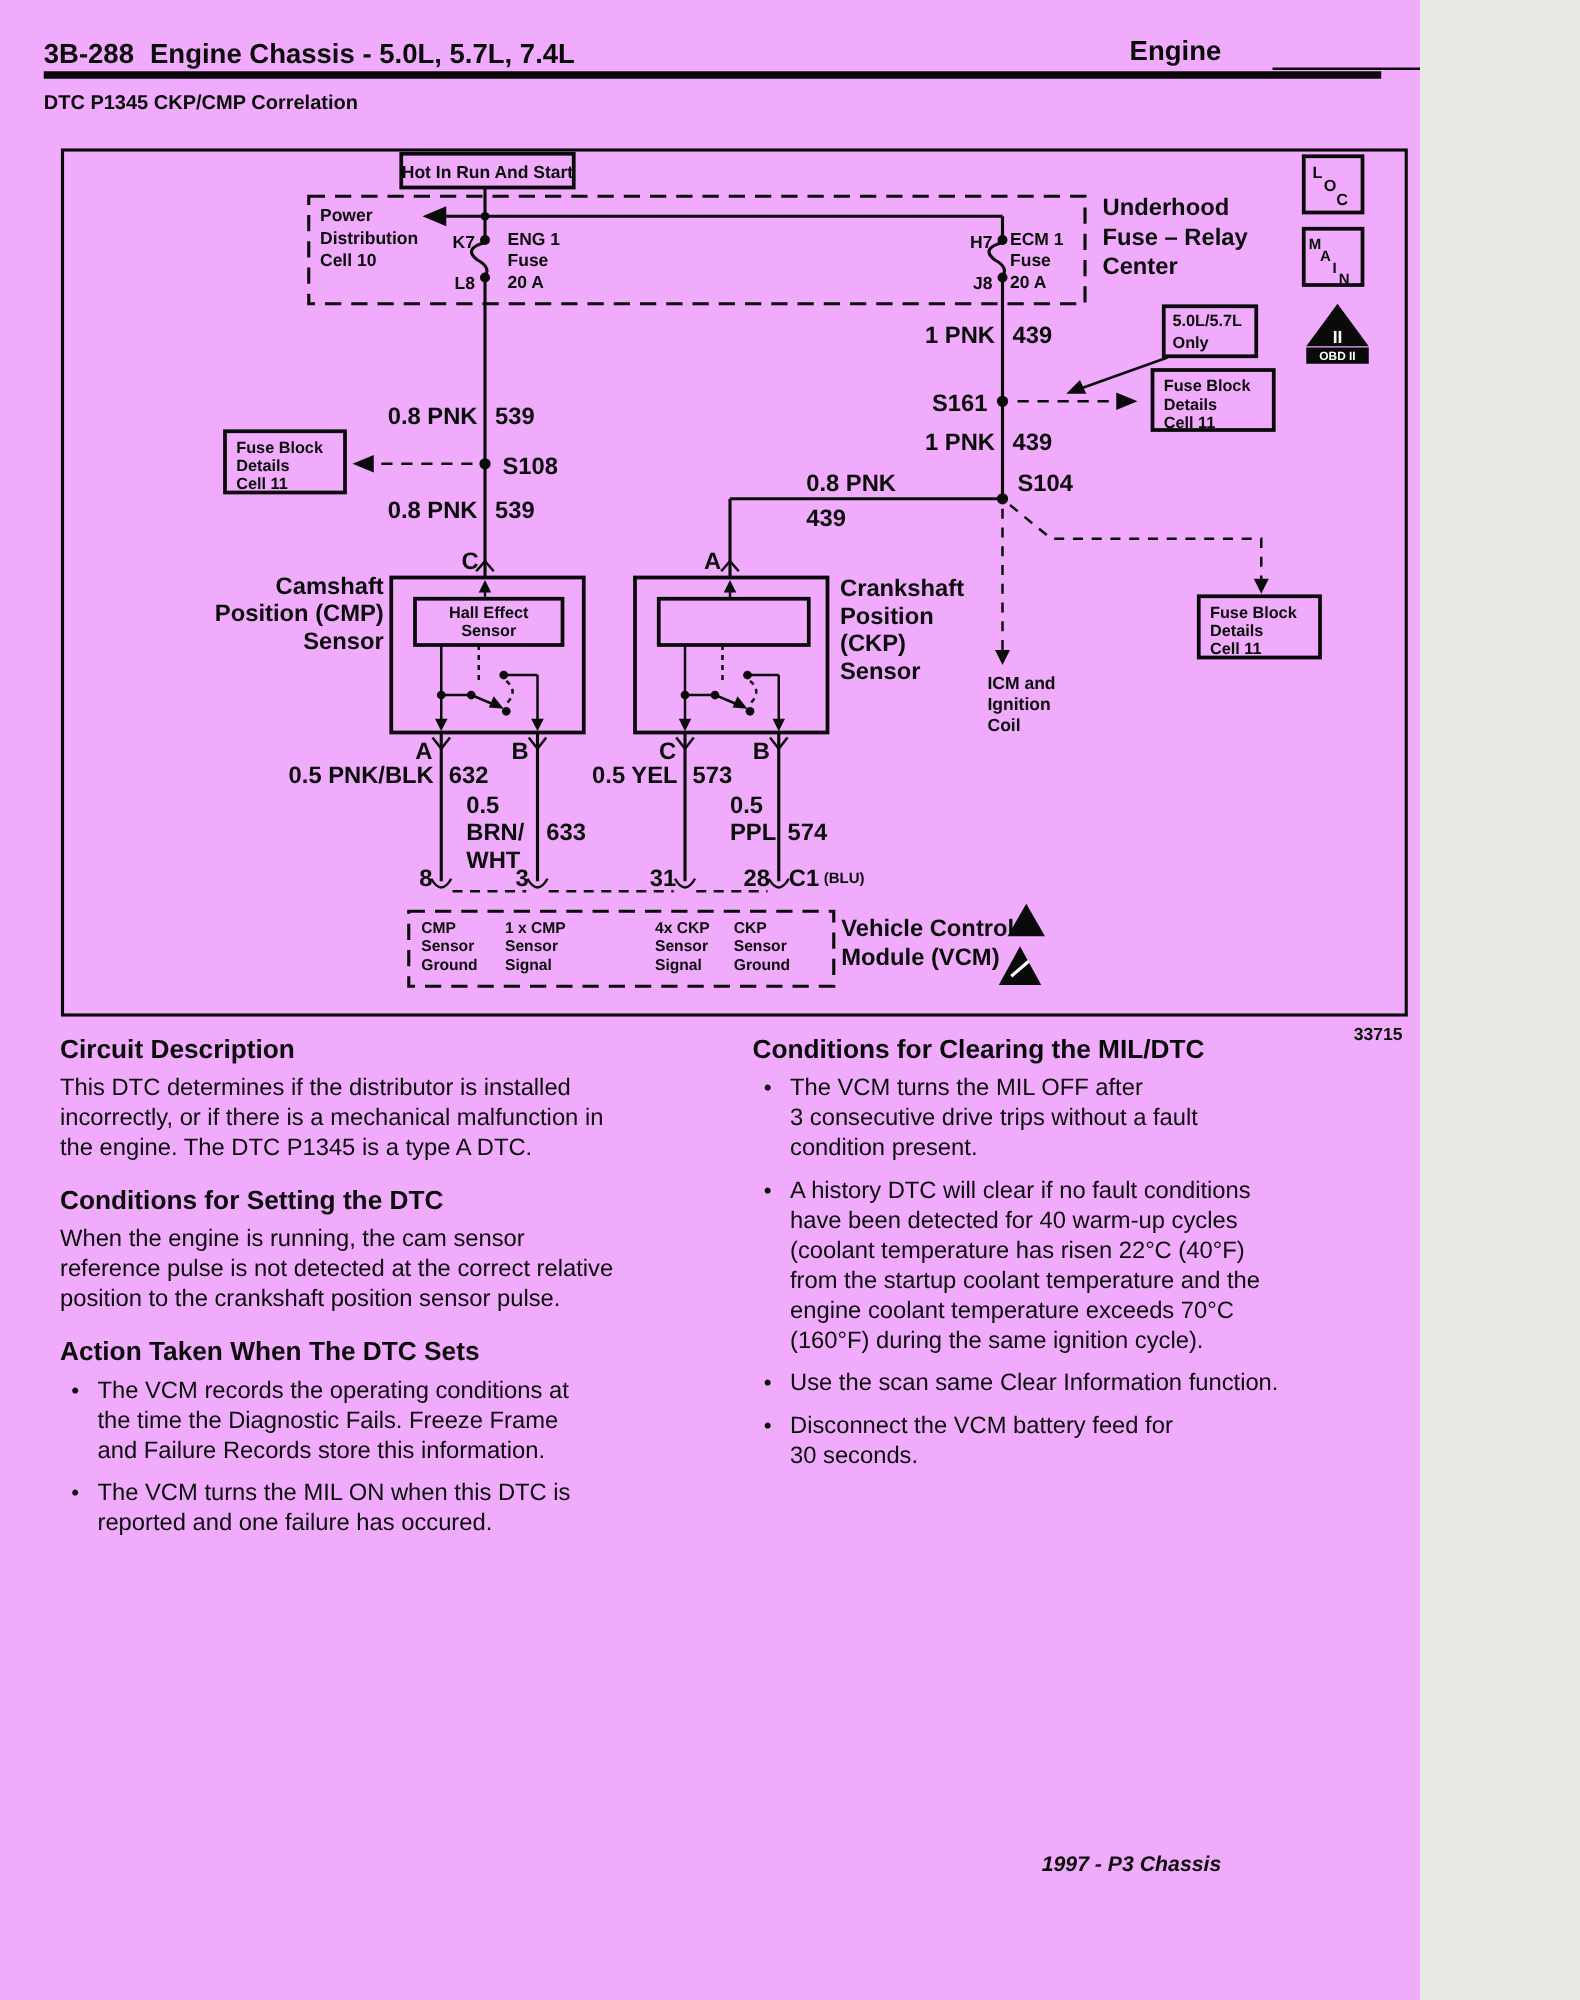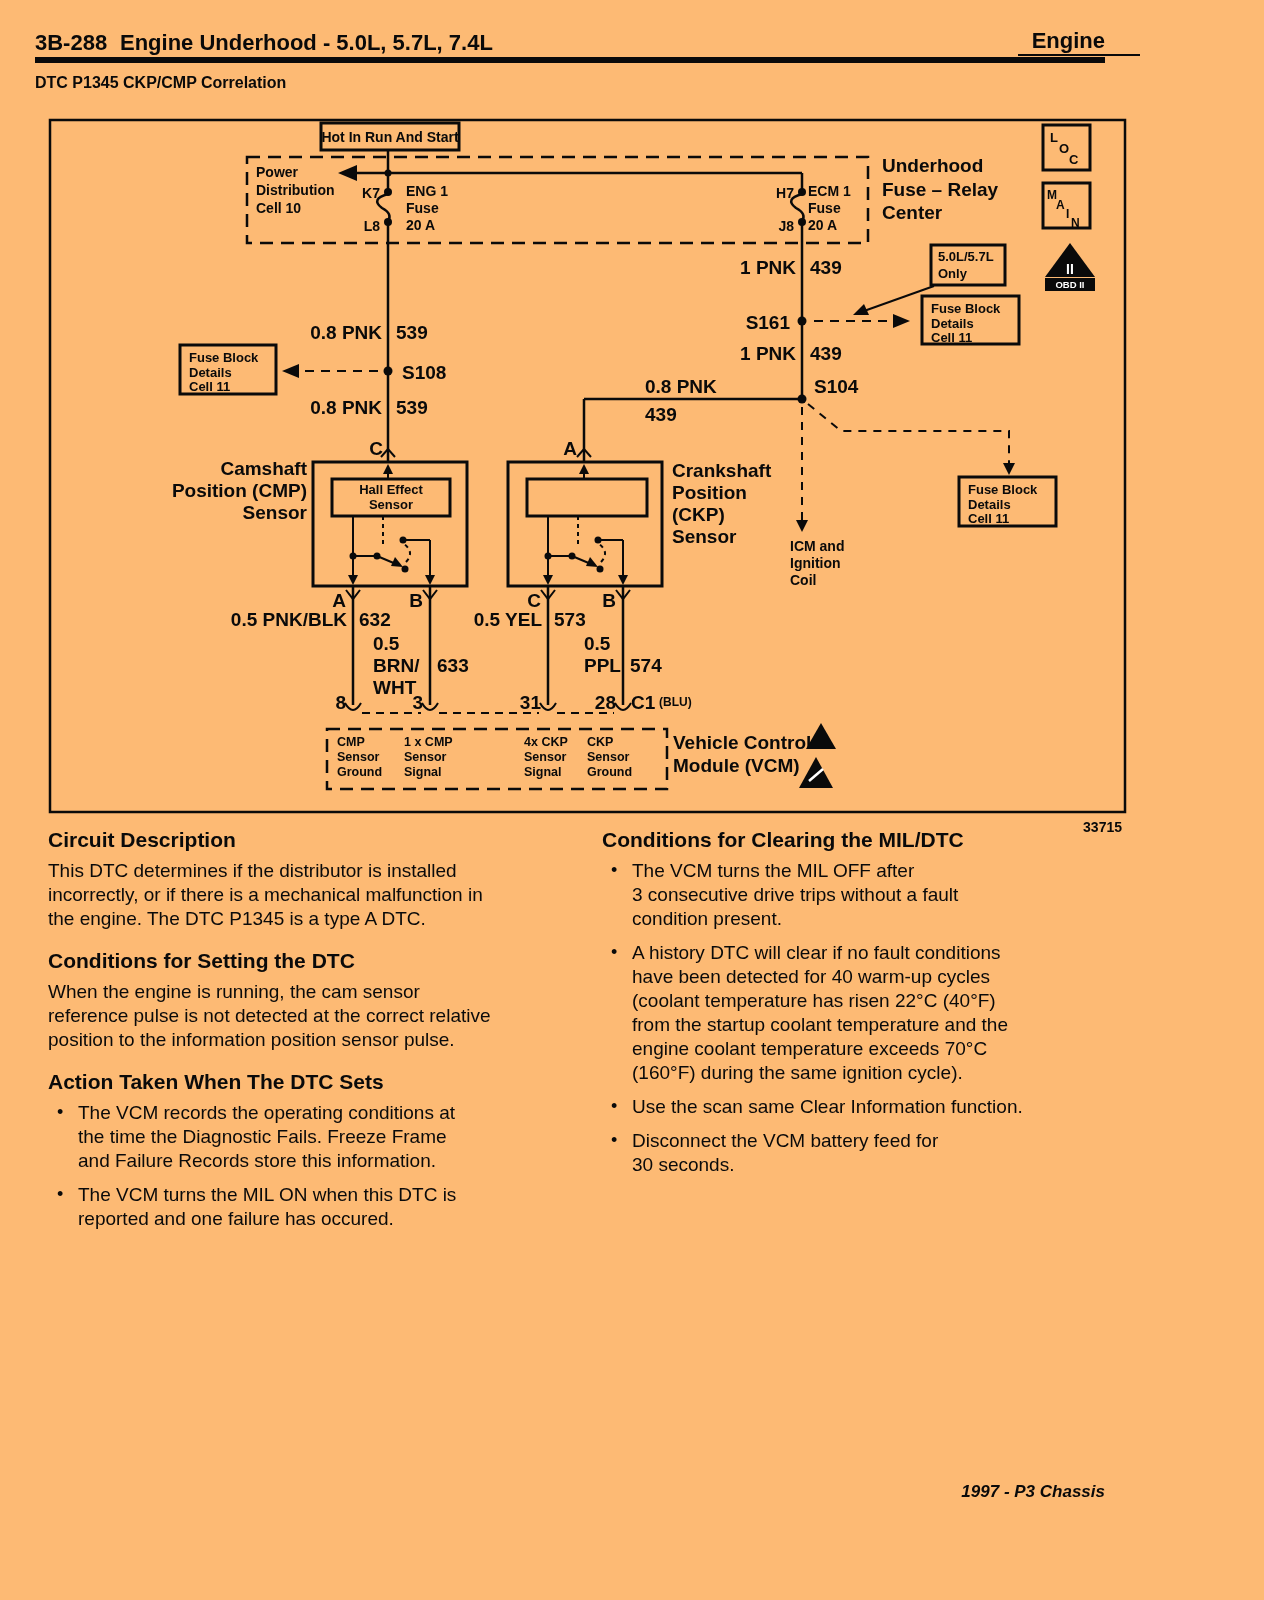--- a/index.html
+++ b/index.html
@@ -1,16 +1,16 @@
 <!DOCTYPE html>
 <html><head>
 <meta charset="utf-8">
 <style>
   html,body{margin:0;padding:0;background:#e8e8e4;}
-  .page{position:relative;width:1264px;height:1600px;background:#fdba74;color:#0a0a0a;
+  .page{position:relative;width:1136px;height:1600px;background:#f0abfc;color:#0a0a0a;
         font-family:"Liberation Sans",sans-serif;overflow:hidden;}
   .abs{position:absolute;}
   .hdr{font-weight:bold;font-size:22px;white-space:nowrap;}
   .rule{background:#0a0a0a;}
   .pgtitle{font-weight:bold;font-size:16px;white-space:nowrap;}
   .col{position:absolute;font-size:19px;line-height:24px;}
   .col h3{font-size:21px;font-weight:bold;margin:18px 0 7px 0;line-height:24px;}
   .col h3:first-child{margin-top:0;}
   .col p{margin:0 0 4px 0;white-space:pre-line;}
   .col ul{list-style:none;margin:4px 0 0 0;padding:0;}
@@ -32,21 +32,21 @@
   .dash2{stroke-dasharray:9,7;}
   .dash3{stroke-dasharray:4,4;}
   .fill{fill:#0a0a0a;stroke:none;}
 </style>
 </head>
 <body>
 
 <div class="page">
 
   <div class="abs hdr" style="left:35px;top:30px;">3B-288</div>
-  <div class="abs hdr" style="left:120px;top:30px;">Engine Underhood - 5.0L, 5.7L, 7.4L</div>
+  <div class="abs hdr" style="left:120px;top:30px;">Engine Chassis - 5.0L, 5.7L, 7.4L</div>
   <div class="abs hdr" style="right:159px;top:28px;">Engine</div>
   <div class="abs rule" style="left:1018px;top:54px;width:122px;height:2px;"></div>
   <div class="abs rule" style="left:35px;top:57px;width:1070px;height:6px;"></div>
   <div class="abs pgtitle" style="left:35px;top:74px;">DTC P1345 CKP/CMP Correlation</div>
 
   <svg class="abs" style="left:0;top:110px;" width="1264" height="750" viewBox="0 110 1264 750">
 
     <rect x="50" y="120" width="1075" height="692" class="ln"></rect>
 
     <g>
@@ -311,21 +311,21 @@
   </svg>
 
   <div class="col" style="left:48px;top:828px;width:505px;">
     <h3>Circuit Description</h3>
     <p>This DTC determines if the distributor is installed
 incorrectly, or if there is a mechanical malfunction in
 the engine. The DTC P1345 is a type A DTC.</p>
     <h3>Conditions for Setting the DTC</h3>
     <p>When the engine is running, the cam sensor
 reference pulse is not detected at the correct relative
-position to the information position sensor pulse.</p>
+position to the crankshaft position sensor pulse.</p>
     <h3>Action Taken When The DTC Sets</h3>
     <ul>
       <li>The VCM records the operating conditions at
 the time the Diagnostic Fails. Freeze Frame
 and Failure Records store this information.</li>
       <li>The VCM turns the MIL ON when this DTC is
 reported and one failure has occured.</li>
     </ul>
   </div>
 

